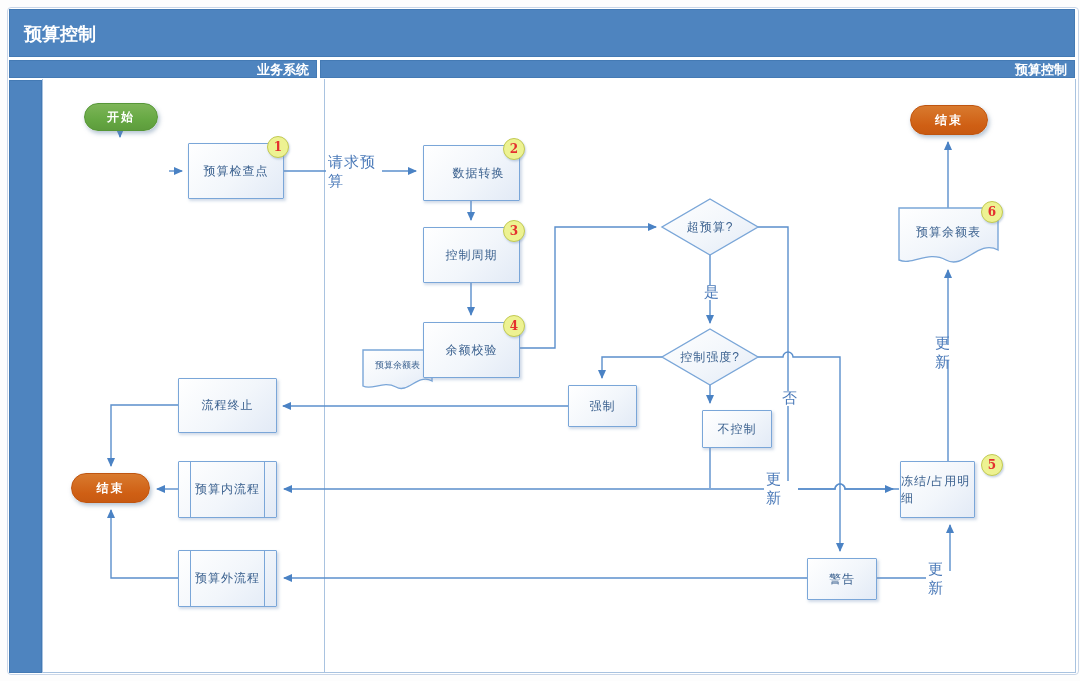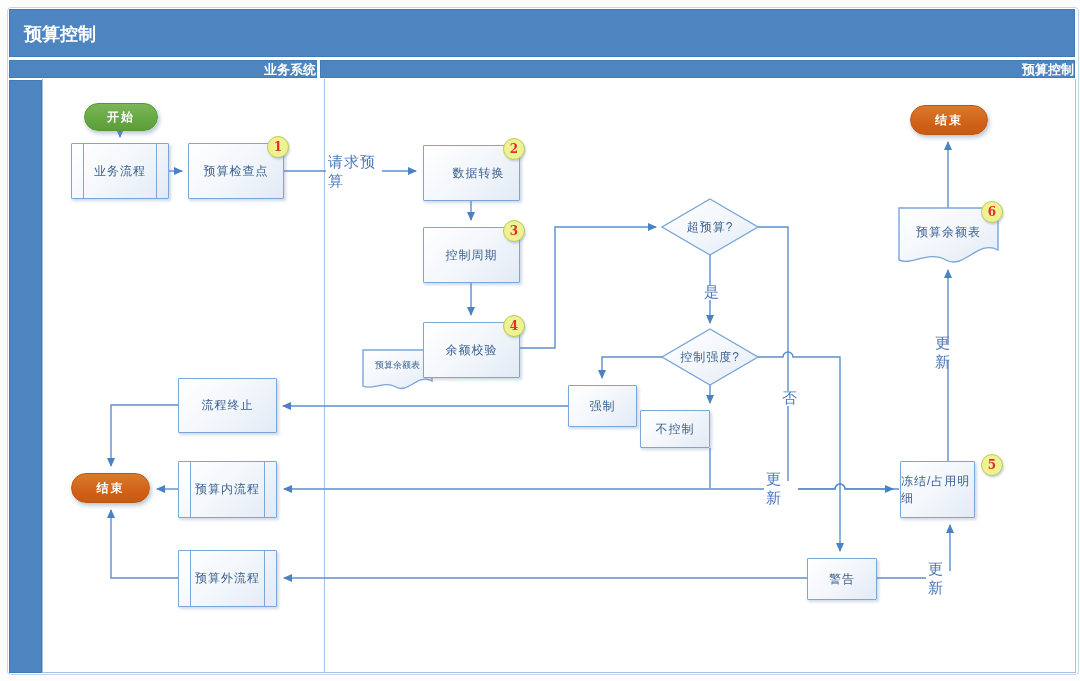--- a/index.html
+++ b/index.html
@@ -2,21 +2,21 @@
 <html><head>
 <meta charset="utf-8">
 <style>
   html,body{margin:0;padding:0;background:#ffffff;width:1080px;height:681px;overflow:hidden;
     font-family:"Liberation Sans","DejaVu Sans",sans-serif;}
   #stage{position:relative;width:1080px;height:681px;background:#fdfdfd;}
   .frame{position:absolute;left:7px;top:7px;width:1070px;height:666px;border:1px solid #c9d6e8;border-radius:4px;background:#ffffff;}
   .titlebar{position:absolute;left:9px;top:9px;width:1066px;height:48px;background:#4e84bf;border:1px solid #447ab4;
     color:#ffffff;font-size:18px;font-weight:bold;line-height:48px;padding-left:14px;box-sizing:border-box;}
   .laneband{position:absolute;top:60px;height:18px;background:#4e84bf;border:1px solid #447ab4;color:#ffffff;
-    font-size:13px;font-weight:bold;line-height:17px;text-align:right;box-sizing:border-box;}
+    font-size:13px;font-weight:bold;line-height:17px;text-align:right;padding-right:7px;box-sizing:border-box;}
   .band-left{left:9px;width:308px;}
   .band-right{left:320px;width:755px;}
   .leftstrip{position:absolute;left:9px;top:80px;width:33px;height:593px;background:#4e84bf;border:1px solid #447ab4;box-sizing:border-box;}
   .canvas-border{position:absolute;left:42px;top:79px;width:1034px;height:594px;border:1px solid #a9c3e0;border-top:none;box-sizing:border-box;background:transparent;}
   .lane-divider{position:absolute;left:324px;top:79px;width:1px;height:593px;background:#a9c3e0;}
   svg.wires{position:absolute;left:0;top:0;width:1080px;height:681px;}
   .node{position:absolute;box-sizing:border-box;border:1.4px solid #7aa6d8;border-radius:1px;
     background:linear-gradient(135deg,#ffffff 0%,#f2f6fb 55%,#e2eaf6 100%);
     box-shadow:1.5px 2px 3px rgba(120,150,190,.35);
     display:flex;align-items:center;justify-content:center;
@@ -99,25 +99,20 @@
   <div class="pill green" style="left:84px;top:103px;width:74px;height:28px;">
     <span>开始</span>
   </div>
   <div class="pill orange" style="left:910px;top:105px;width:78px;height:30px;">
     <span>结束</span>
   </div>
   <div class="pill orange" style="left:71px;top:473px;width:79px;height:30px;">
     <span>结束</span>
   </div>
 
-  <div class="node" style="left:71px;top:143px;width:98px;height:56px;">
-    <span class="subbar l"></span>
-    <span class="subbar r"></span>
-    <span>业务流程</span>
-  </div>
   <div class="node" style="left:178px;top:461px;width:99px;height:57px;">
     <span class="subbar l"></span>
     <span class="subbar r"></span>
     <span>预算内流程</span>
   </div>
   <div class="node" style="left:178px;top:550px;width:99px;height:57px;">
     <span class="subbar l"></span>
     <span class="subbar r"></span>
     <span>预算外流程</span>
   </div>
@@ -130,21 +125,21 @@
   </div>
   <div class="node" style="left:423px;top:227px;width:97px;height:56px;">
     <span>控制周期</span>
   </div>
   <div class="node" style="left:423px;top:322px;width:97px;height:56px;">
     <span>余额校验</span>
   </div>
   <div class="node" style="left:568px;top:385px;width:69px;height:42px;">
     <span>强制</span>
   </div>
-  <div class="node" style="left:640px;top:410px;width:70px;height:38px;">
+  <div class="node" style="left:702px;top:410px;width:70px;height:38px;">
     <span>不控制</span>
   </div>
   <div class="node" style="left:178px;top:378px;width:99px;height:55px;">
     <span>流程终止</span>
   </div>
   <div class="node" style="left:807px;top:558px;width:70px;height:42px;">
     <span>警告</span>
   </div>
   <div class="node" style="left:900px;top:461px;width:75px;height:57px;">
     <span>冻结/占用明细</span>

